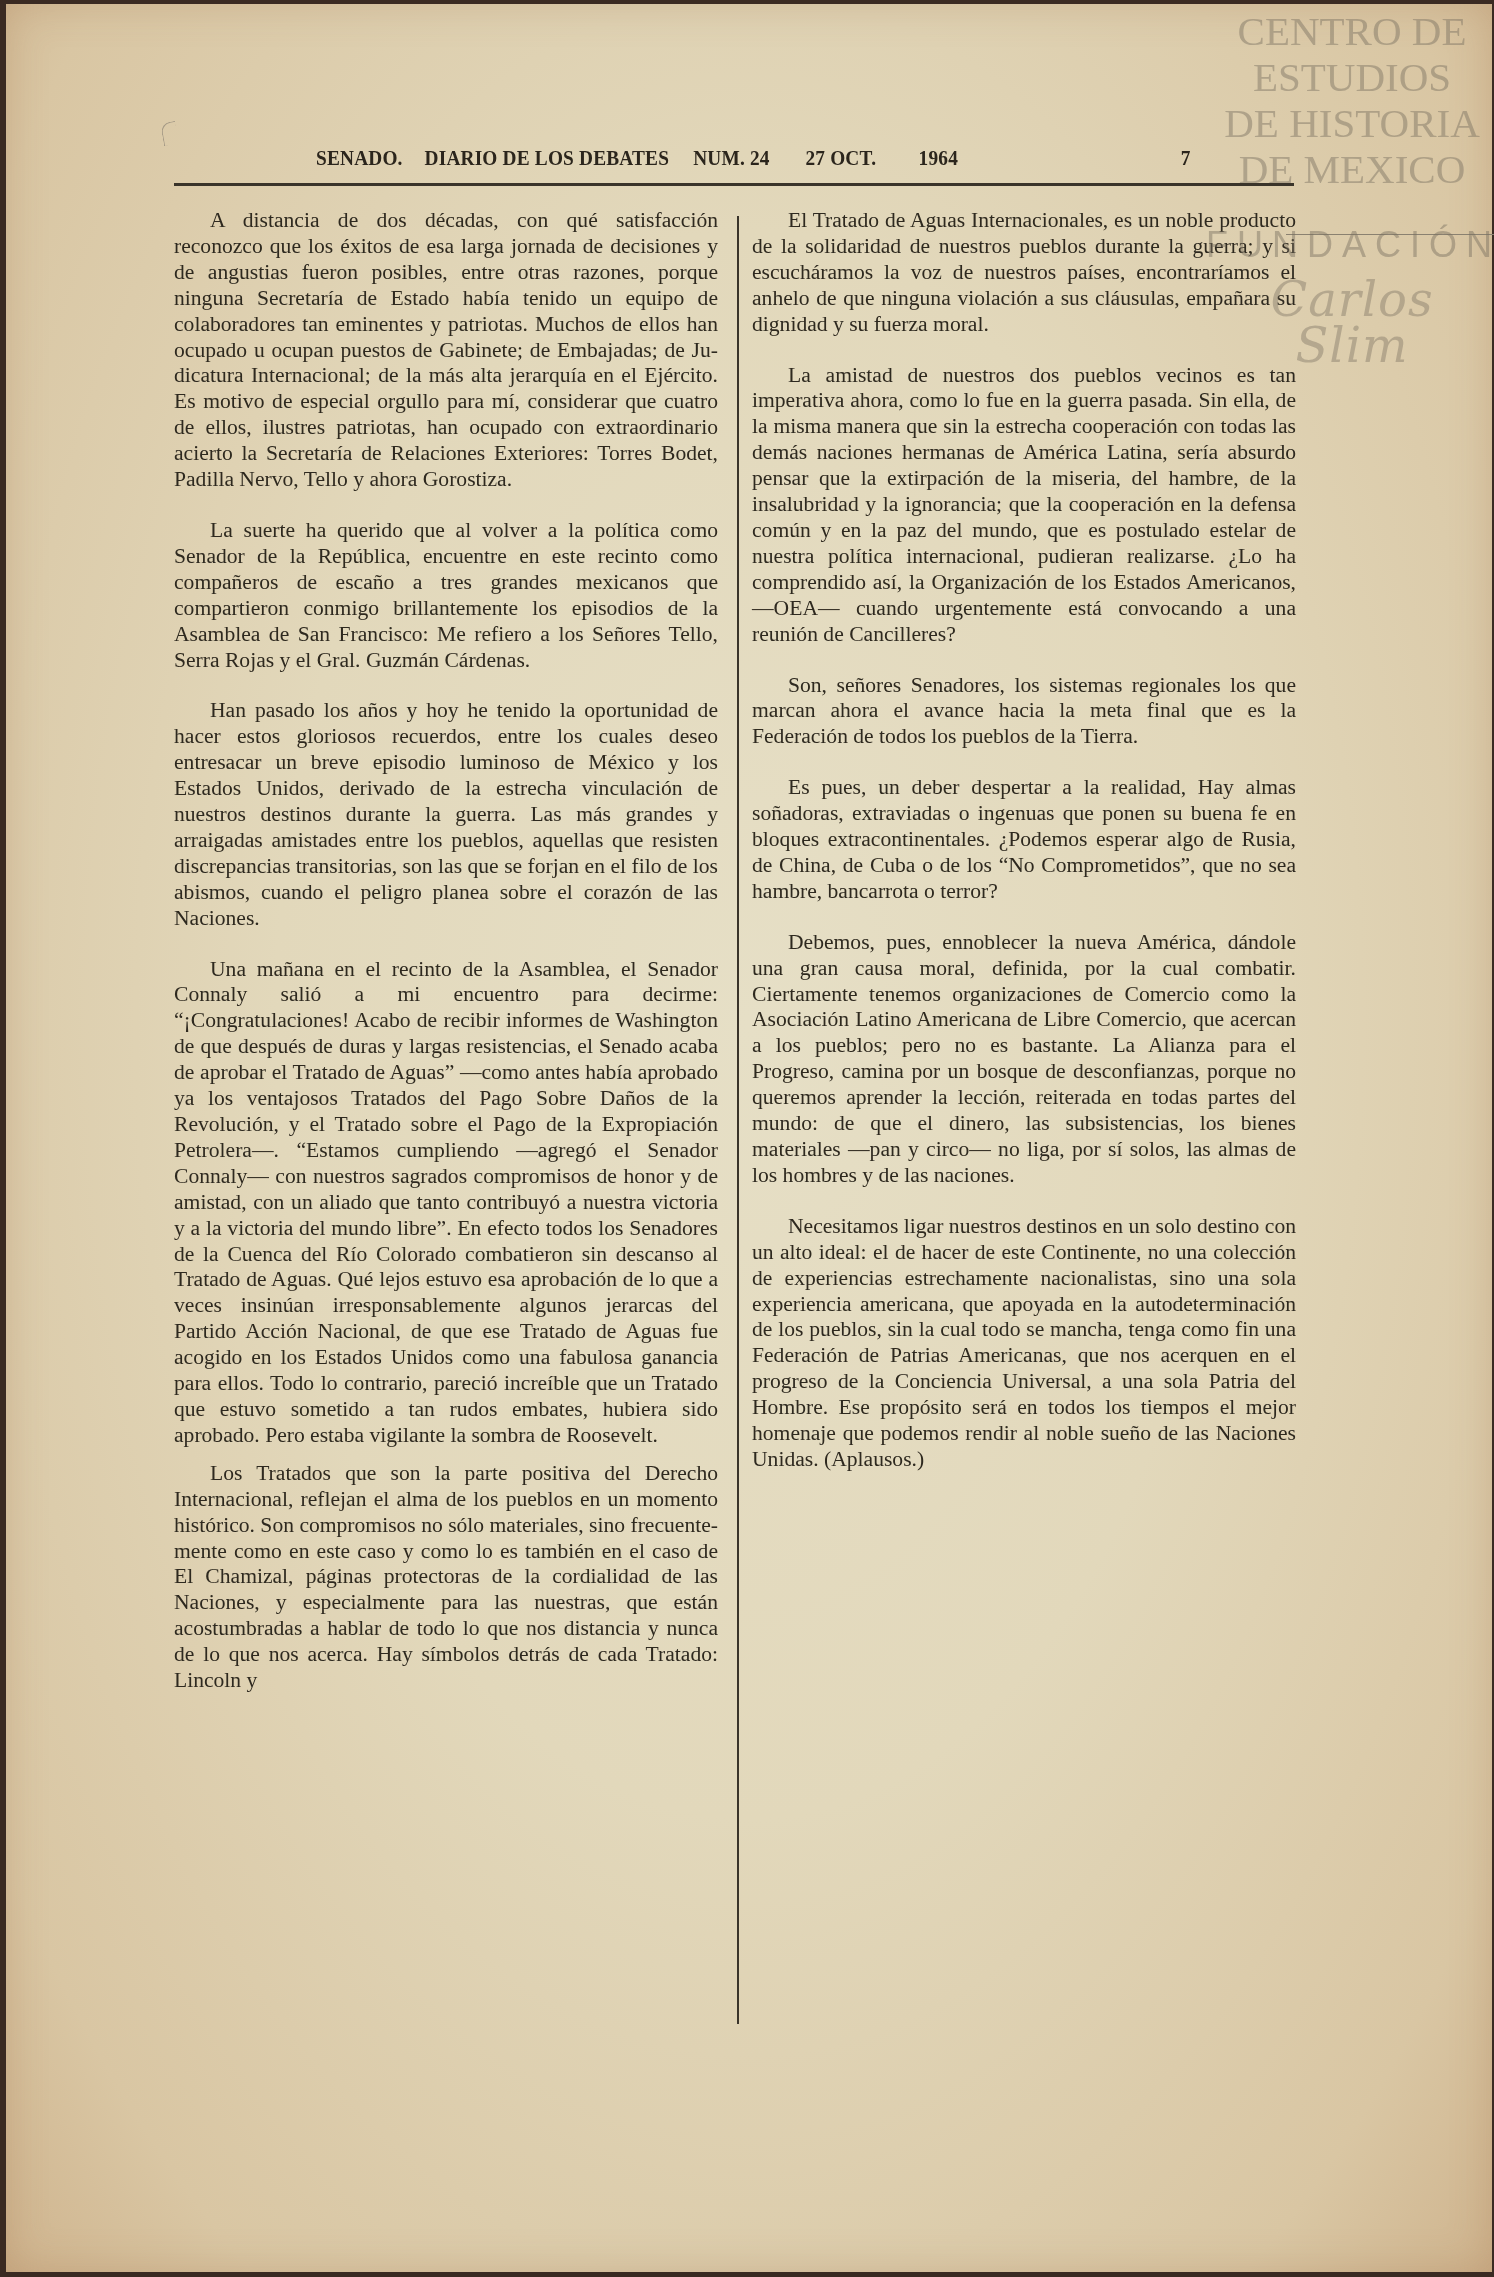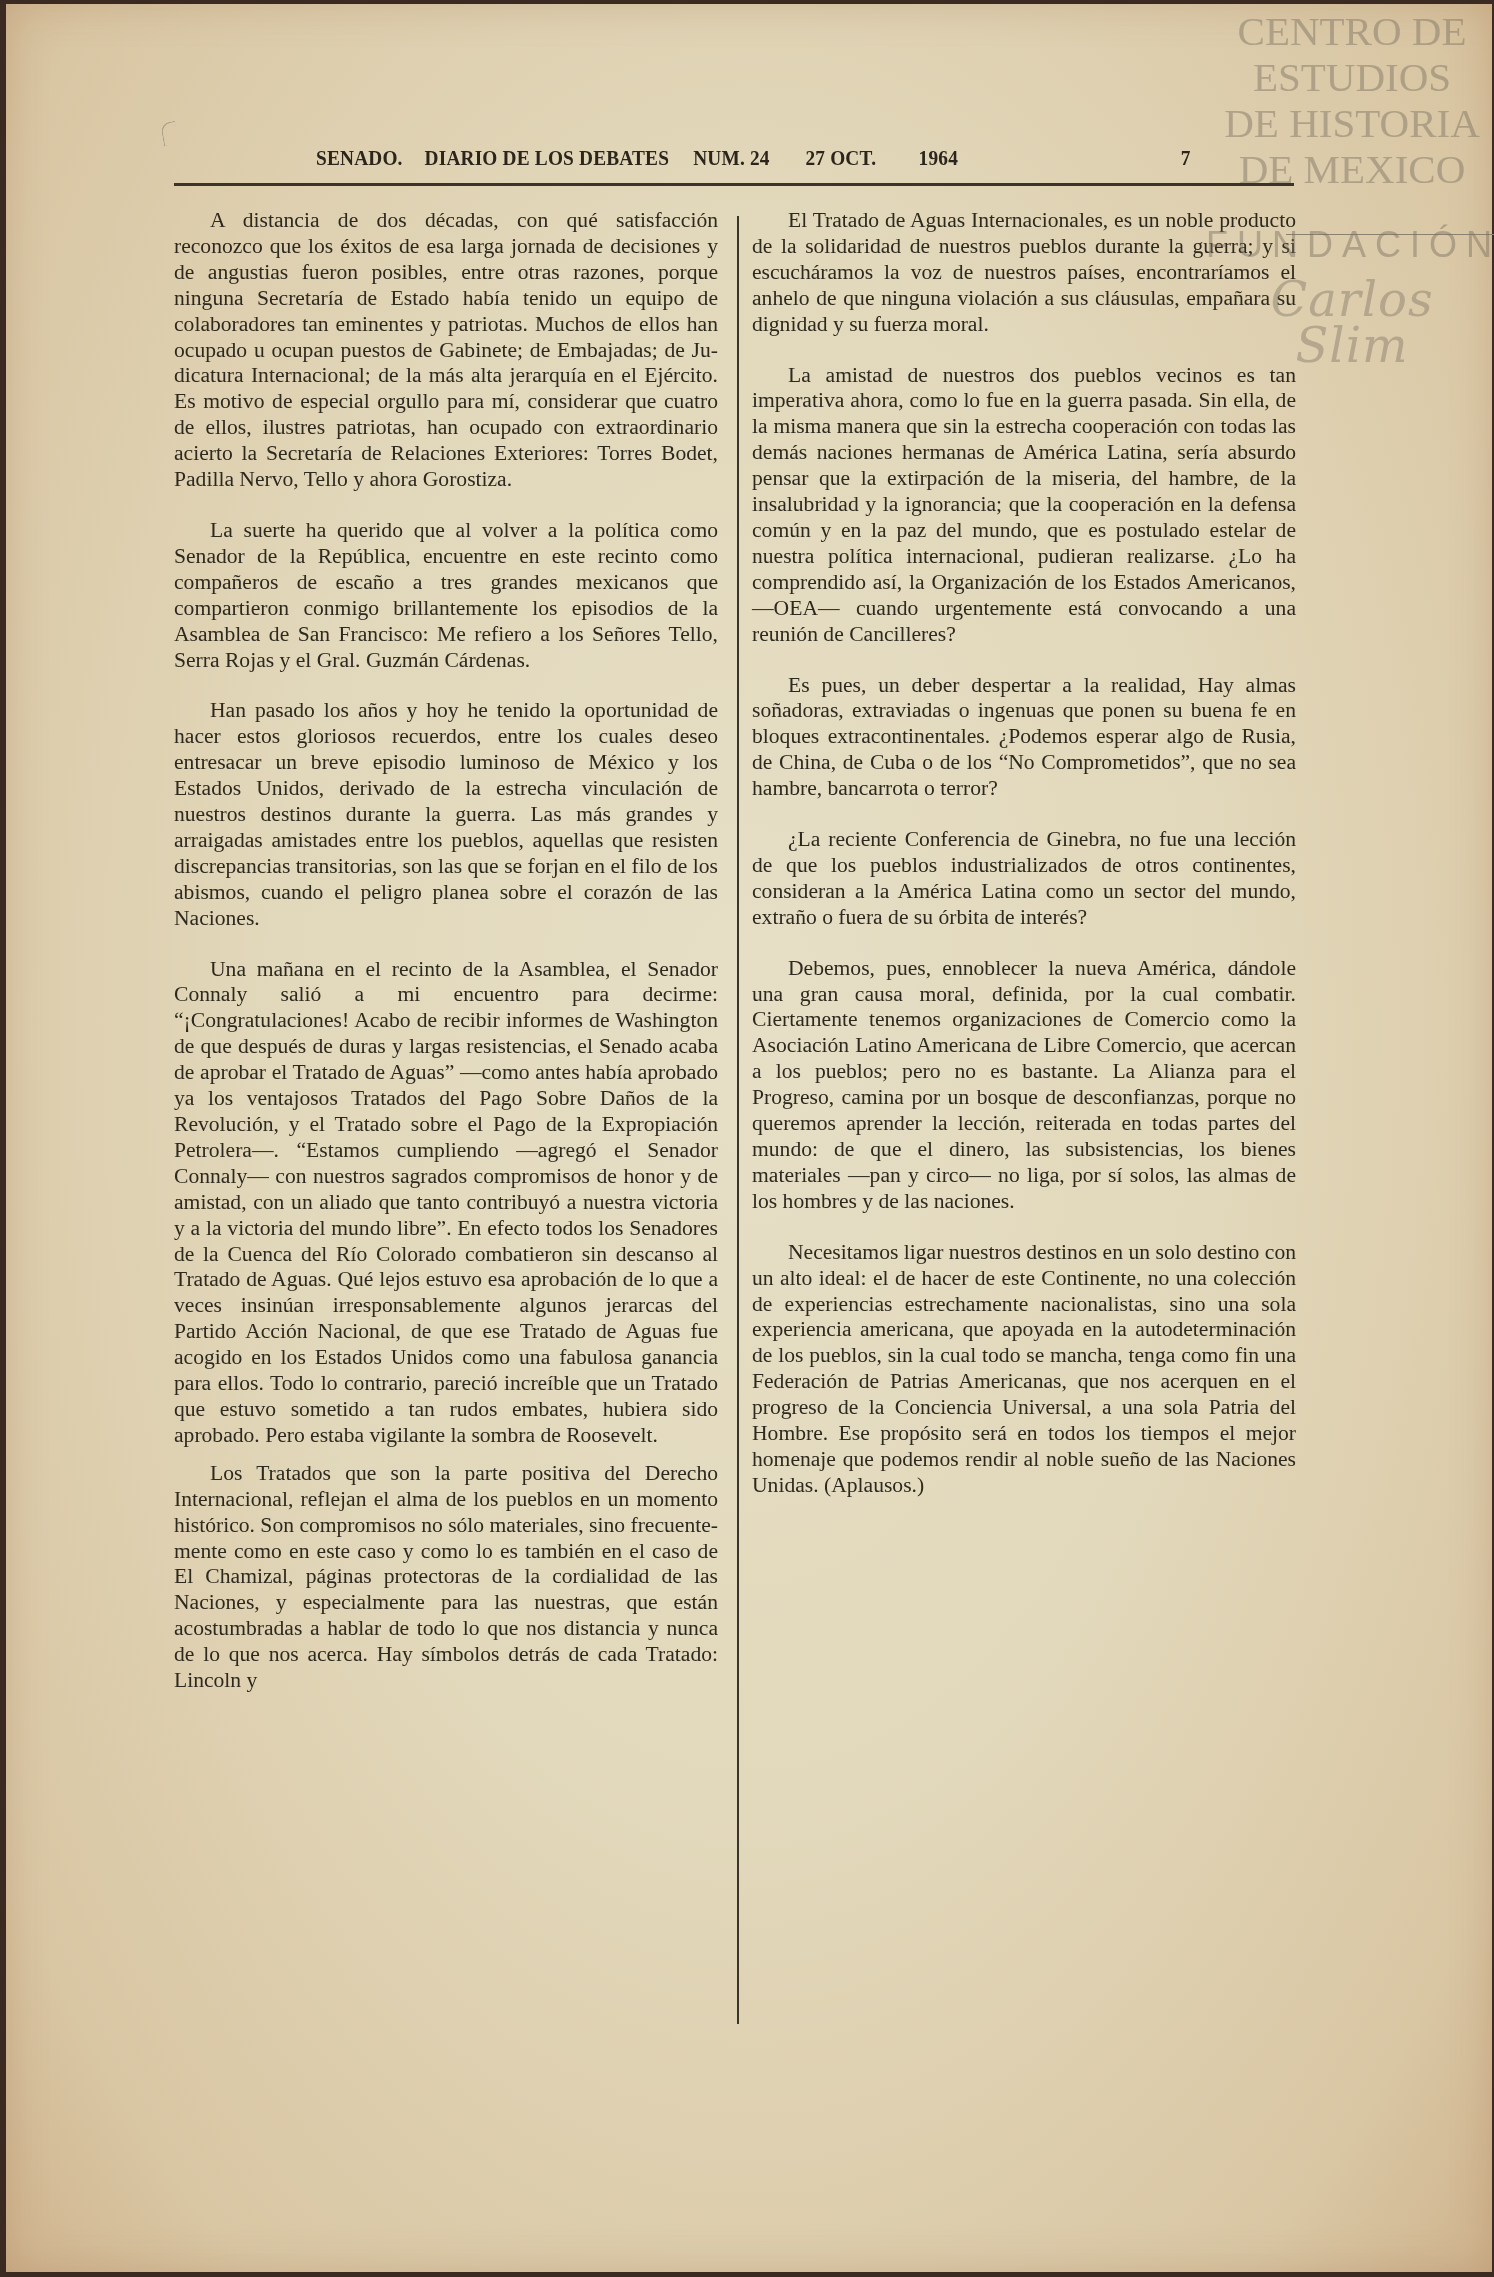--- a/index.html
+++ b/index.html
@@ -81,22 +81,22 @@
     <p>Han pasado los años y hoy he tenido la oportunidad de hacer estos gloriosos recuer­dos, entre los cuales deseo entresacar un bre­ve episodio luminoso de México y los Estados Unidos, derivado de la estrecha vinculación de nuestros destinos durante la guerra. Las más grandes y arraigadas amistades entre los pue­blos, aquellas que resisten discrepancias tran­sitorias, son las que se forjan en el filo de los abismos, cuando el peligro planea sobre el co­razón de las Naciones.</p>
     <p style="margin-bottom:12px">Una mañana en el recinto de la Asamblea, el Senador Connaly salió a mi encuentro para decirme: “¡Congratulaciones! Acabo de reci­bir informes de Washington de que después de duras y largas resistencias, el Senado aca­ba de aprobar el Tratado de Aguas” —como antes había aprobado ya los ventajosos Trata­dos del Pago Sobre Daños de la Revolución, y el Tratado sobre el Pago de la Expropiación Petrolera—. “Estamos cumpliendo —agregó el Senador Connaly— con nuestros sagrados com­promisos de honor y de amistad, con un alia­do que tanto contribuyó a nuestra victoria y a la victoria del mundo libre”. En efecto to­dos los Senadores de la Cuenca del Río Co­lorado combatieron sin descanso al Tratado de Aguas. Qué lejos estuvo esa aprobación de lo que a veces insinúan irresponsablemente algunos jerarcas del Partido Acción Nacional, de que ese Tratado de Aguas fue acogido en los Estados Unidos como una fabulosa ga­nancia para ellos. Todo lo contrario, pareció increíble que un Tratado que estuvo sometido a tan rudos embates, hubiera sido aprobado. Pero estaba vigilante la sombra de Roosevelt.</p>
     <p>Los Tratados que son la parte positiva del Derecho Internacional, reflejan el alma de los pueblos en un momento histórico. Son com­promisos no sólo materiales, sino frecuente­mente como en este caso y como lo es tam­bién en el caso de El Chamizal, páginas pro­tectoras de la cordialidad de las Naciones, y especialmente para las nuestras, que están acostumbradas a hablar de todo lo que nos distancia y nunca de lo que nos acerca. Hay símbolos detrás de cada Tratado: Lincoln y</p>
   </div>
 
   <div class="divider"></div>
 
   <div class="col right">
     <p>El Tratado de Aguas Internacionales, es un noble producto de la solidaridad de nuestros pueblos durante la guerra; y si escucháramos la voz de nuestros países, encontraríamos el anhelo de que ninguna violación a sus cláusu­las, empañara su dignidad y su fuerza moral.</p>
     <p>La amistad de nuestros dos pueblos veci­nos es tan imperativa ahora, como lo fue en la guerra pasada. Sin ella, de la misma ma­nera que sin la estrecha cooperación con to­das las demás naciones hermanas de América Latina, sería absurdo pensar que la extirpa­ción de la miseria, del hambre, de la insalubri­dad y la ignorancia; que la cooperación en la defensa común y en la paz del mundo, que es postulado estelar de nuestra política interna­cional, pudieran realizarse. ¿Lo ha compren­dido así, la Organización de los Estados Ame­ricanos, —OEA— cuando urgentemente está convocando a una reunión de Cancilleres?</p>
+    <p>Son, señores Senadores, los sistemas regio­nales los que marcan ahora el avance hacia la meta final que es la Federación de todos los pueblos de la Tierra.</p>
     <p>Es pues, un deber despertar a la realidad, Hay almas soñadoras, extraviadas o ingenuas que ponen su buena fe en bloques extraconti­nentales. ¿Podemos esperar algo de Rusia, de China, de Cuba o de los “No Comprometidos”, que no sea hambre, bancarrota o terror?</p>
-    <p>¿La reciente Conferencia de Ginebra, no fue una lección de que los pueblos industria­lizados de otros continentes, consideran a la América Latina como un sector del mundo, extraño o fuera de su órbita de interés?</p>
     <p>Debemos, pues, ennoblecer la nueva Amé­rica, dándole una gran causa moral, definida, por la cual combatir. Ciertamente tenemos or­ganizaciones de Comercio como la Asociación Latino Americana de Libre Comercio, que acercan a los pueblos; pero no es bastante. La Alianza para el Progreso, camina por un bosque de desconfianzas, porque no queremos aprender la lección, reiterada en todas partes del mundo: de que el dinero, las subsistencias, los bienes materiales —pan y circo— no liga, por sí solos, las almas de los hombres y de las naciones.</p>
     <p>Necesitamos ligar nuestros destinos en un solo destino con un alto ideal: el de hacer de este Continente, no una colección de experien­cias estrechamente nacionalistas, sino una so­la experiencia americana, que apoyada en la autodeterminación de los pueblos, sin la cual todo se mancha, tenga como fin una Federa­ción de Patrias Americanas, que nos acerquen en el progreso de la Conciencia Universal, a una sola Patria del Hombre. Ese propósito se­rá en todos los tiempos el mejor homenaje que podemos rendir al noble sueño de las Na­ciones Unidas. (Aplausos.)</p>
   </div>
 
   <div class="wm-rule"></div>
   <div class="watermark">
     <span class="line">CENTRO DE</span>
     <span class="line">ESTUDIOS</span>
     <span class="line">DE HISTORIA</span>
     <span class="line">DE MEXICO</span>

